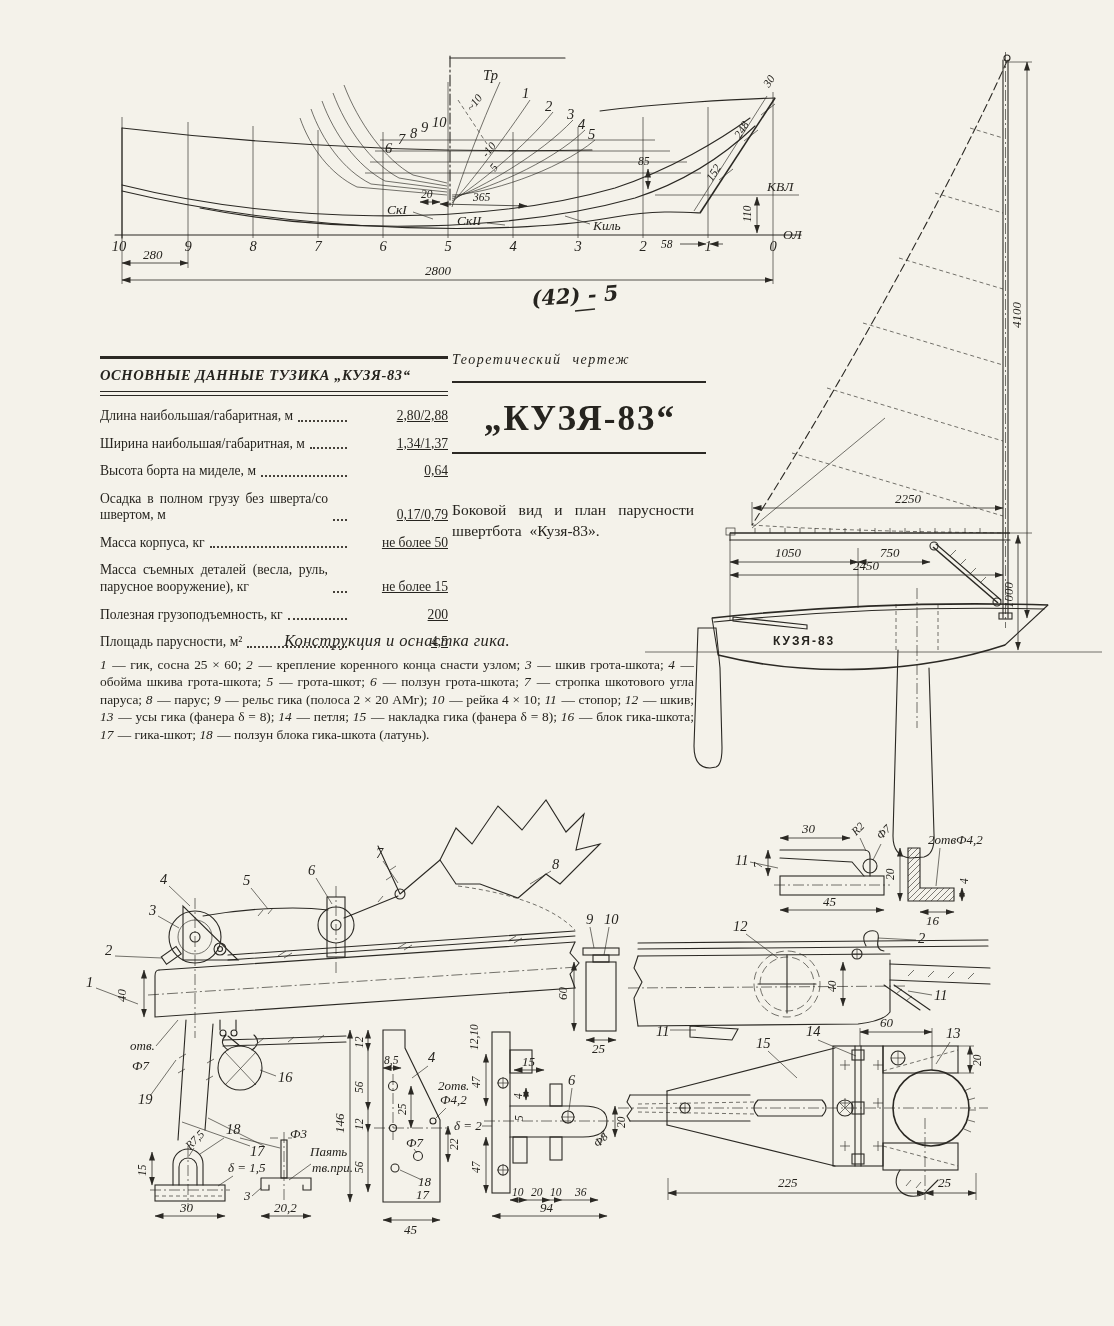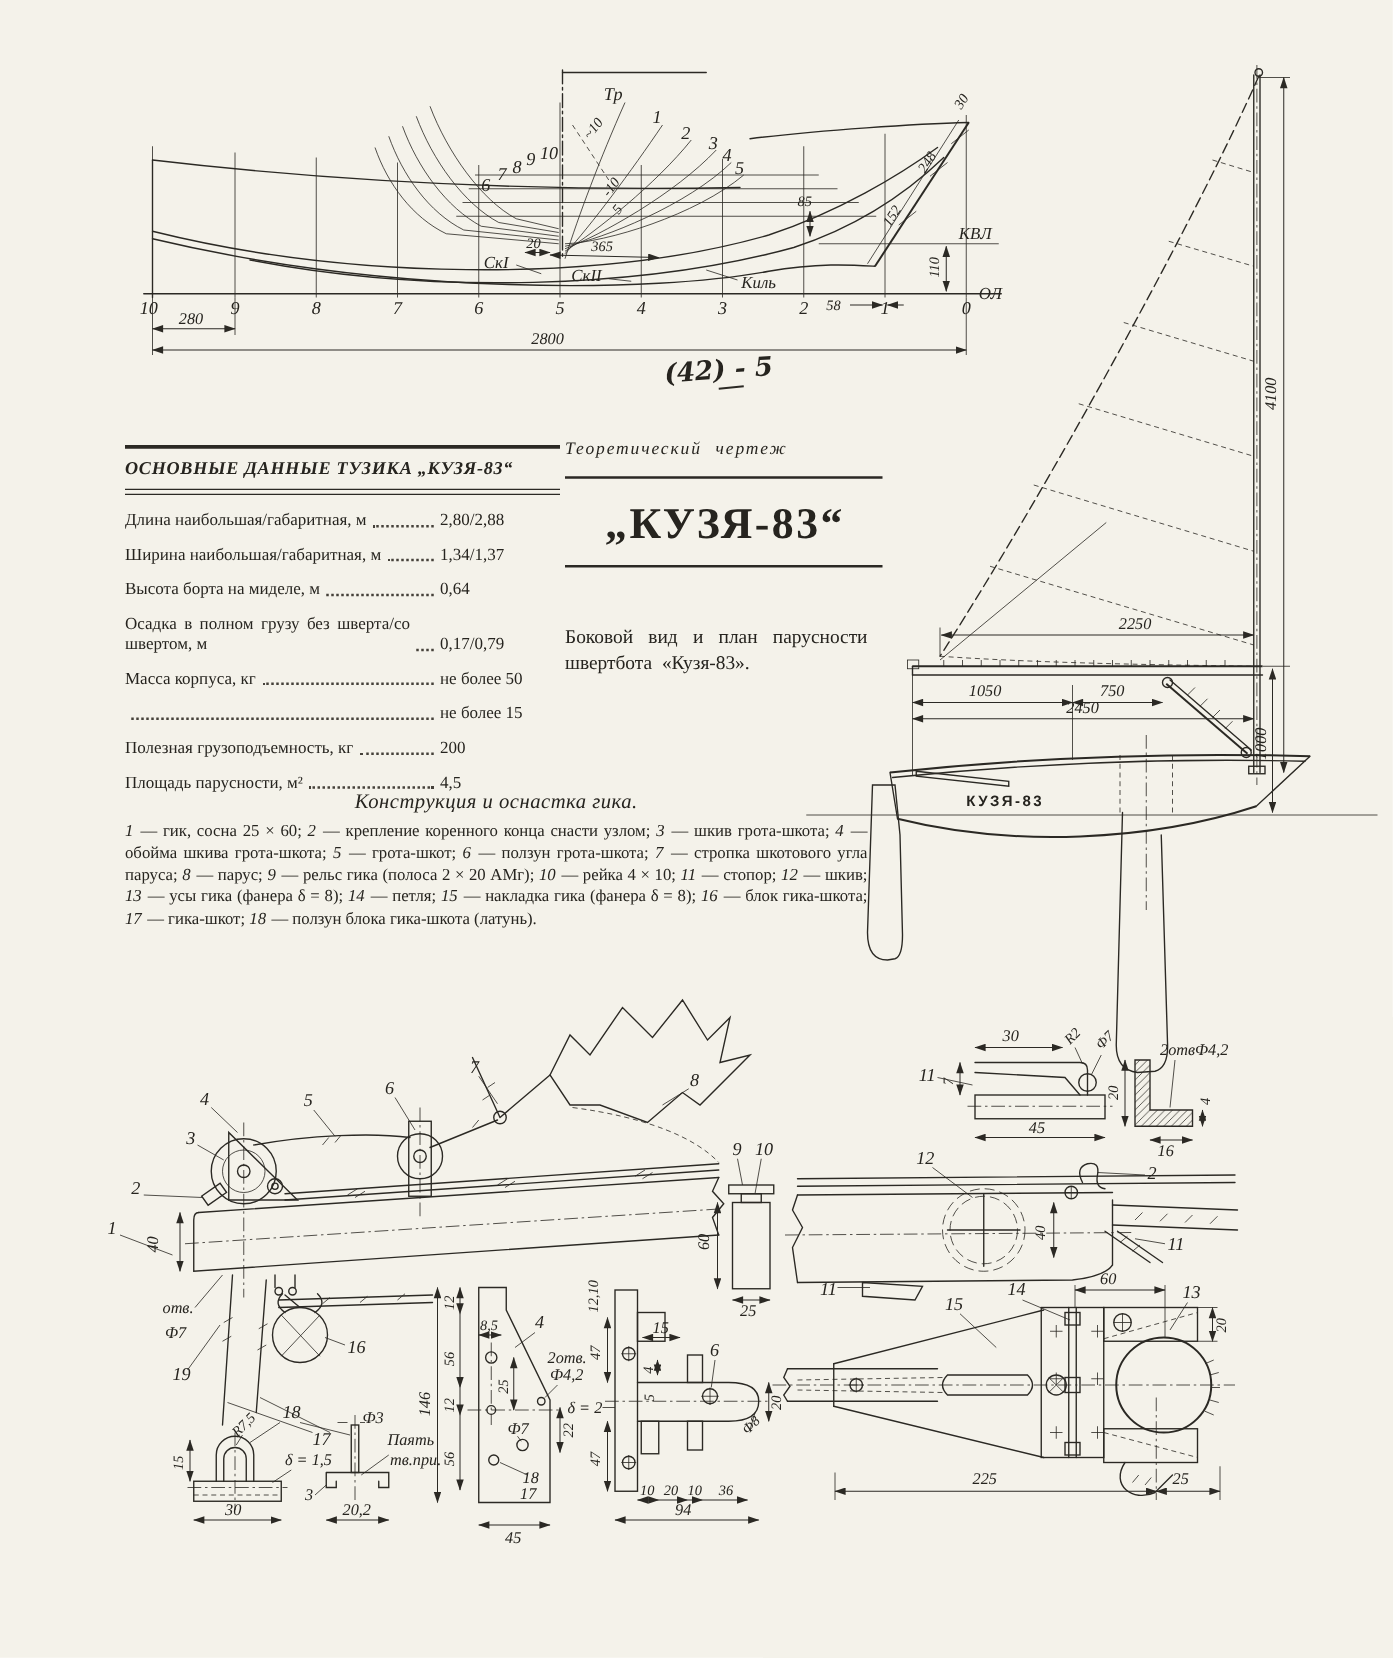--- a/index.html
+++ b/index.html
@@ -21,21 +21,21 @@
   svg .hw{font:italic 700 21px "DejaVu Serif",serif;}
   svg .boat{font:700 12px "Liberation Sans",sans-serif;letter-spacing:2px;}
 
   .spec{position:absolute;left:100px;top:356px;width:348px;}
   .spec .toprule{border-top:3px solid #2b2924;margin-bottom:8px;}
   .spec h3{margin:0;font-size:14.5px;font-weight:700;letter-spacing:.6px;white-space:nowrap;font-style:italic;}
   .spec .dbl{border-top:1.6px solid #2b2924;border-bottom:1px solid #2b2924;height:3px;margin:7px 0 12px;}
   .trow{display:flex;align-items:flex-end;font-size:13.6px;line-height:1.22;margin-bottom:2px;margin-top:11px;}
   .tlbl{max-width:228px;text-align:justify;}
   .tdots{flex:1;border-bottom:2px dotted #45413a;margin:0 5px 3px 5px;min-width:8px;}
-  .tval{width:96px;text-align:left;flex-shrink:0;}
+  .tval{width:96px;text-align:right;flex-shrink:0;text-decoration:underline;}
 
   .tblock{position:absolute;left:452px;top:352px;width:254px;}
   .kicker{font-style:italic;font-size:14px;letter-spacing:1.5px;word-spacing:6px;}
   .rule{border-top:2.5px solid #2b2924;margin-top:13px;}
   .big{font-weight:700;font-size:35px;letter-spacing:2px;margin:16px 0 10px 2px;white-space:nowrap;text-align:center;}
   .caption{margin-top:46px;font-size:15.5px;line-height:1.35;text-align:justify;word-spacing:4px;width:242px;}
 
   .legend{position:absolute;left:100px;top:631px;width:594px;}
   .legend h4{margin:0 0 5px;text-align:center;font-style:italic;font-weight:400;font-size:16.5px;letter-spacing:.4px;}
   .legend p{margin:0;font-size:13.4px;line-height:1.3;text-align:justify;}
@@ -274,20 +274,21 @@
           <span class="tlbl">Осадка в полном грузу без шверта/со швертом, м</span>
           <span class="tdots"></span>
           <span class="tval">0,17/0,79</span>
         </div>
         <div class="trow">
           <span class="tlbl">Масса корпуса, кг</span>
           <span class="tdots"></span>
           <span class="tval">не более 50</span>
         </div>
         <div class="trow">
+          <span class="tlbl">Масса съемных деталей (весла, руль, парусное вооружение), кг</span>
           <span class="tdots"></span>
           <span class="tval">не более 15</span>
         </div>
         <div class="trow">
           <span class="tlbl">Полезная грузоподъемность, кг</span>
           <span class="tdots"></span>
           <span class="tval">200</span>
         </div>
         <div class="trow">
           <span class="tlbl">Площадь парусности, м²</span>

